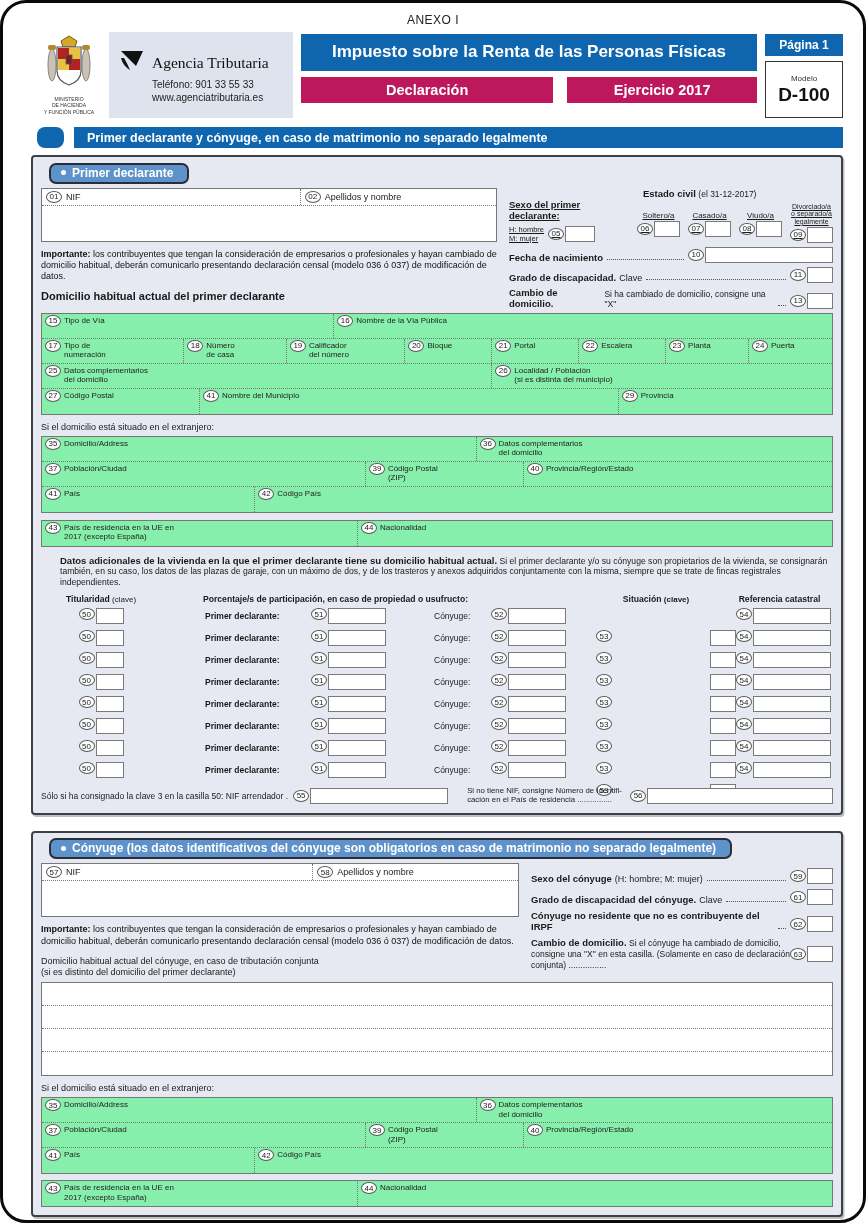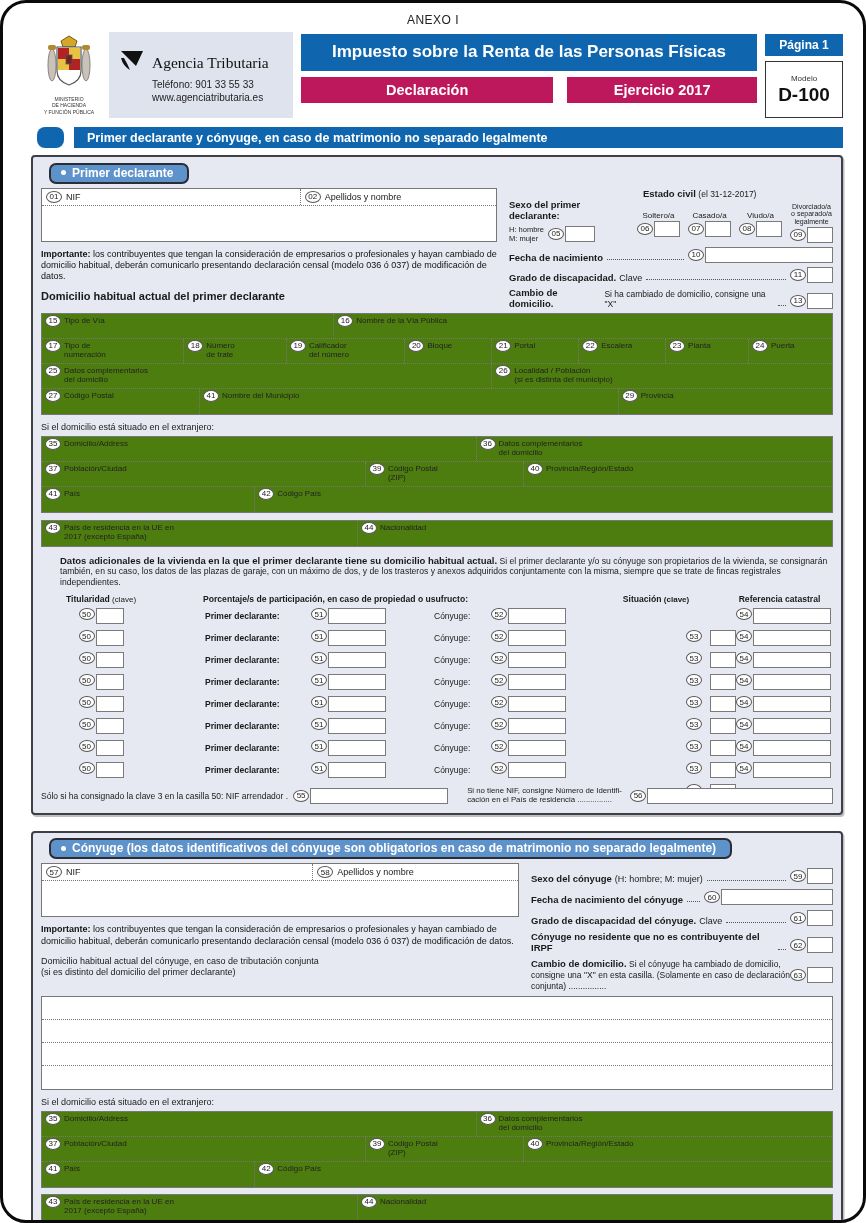--- a/index.html
+++ b/index.html
@@ -53,48 +53,48 @@
   .nifbox .lbls { display:flex; border-bottom:1px dotted #777; }
   .nifbox .lcell { display:flex; gap:4px; align-items:center; padding:2px 4px; font-size:9px; }
   .nifbox .lcell.first { width:57%; border-right:1px dotted #777; }
   .nifbox .write { flex:1; display:flex; }
   .nifbox .write > div { height:100%; }
   .importante { font-size:9px; line-height:1.25; margin-top:7px; color:#111; }
   .dom-head { font-size:11px; font-weight:bold; margin-top:8px; }
   .decl-right { flex:1; font-size:9px; }
   .frow { display:flex; align-items:flex-end; margin-top:4px; }
   .estado-row { display:flex; gap:10px; align-items:flex-end; }
-  .ecol { display:flex; flex-direction:column; gap:1px; }
+  .ecol { display:flex; flex-direction:column; gap:1px;text-decoration:underline; }
   .ecol .elbl { font-size:8px; text-align:center; }
   .boxfield { display:flex; align-items:center; gap:1px; }
   .sexo-hint { font-size:7.5px; line-height:1.2; }
 
   
-  .addr { background:#4d7c0f; border:1px solid #777; margin-top:4px; }
+  .addr { background:#86efac; border:1px solid #777; margin-top:4px; }
   .arow { display:flex; border-bottom:1px dotted #777; min-height:25px; }
   .arow:last-child { border-bottom:none; }
   .acell { border-right:1px dotted #777; padding:1px 3px; display:flex; gap:3px; align-items:flex-start; }
   .acell:last-child { border-right:none; }
   .acell .al { font-size:8px; color:#222; line-height:1.15; padding-top:1px; }
   .extr-head { font-size:9px; margin-top:7px; }
 
   
   .viv-intro { font-size:8.6px; line-height:1.25; margin-top:8px;margin-left:19px; }
   .viv-head { display:flex; font-size:8.6px; font-weight:bold; margin-top:6px; }
   .vh1 { width:120px; text-align:center; } .vh1 .nb { font-weight:normal; }
   .vh2 { width:425px; padding-left:42px; }
   .vh3 { width:140px; text-align:center; }
   .vh4 { flex:1; text-align:center; }
   .vrow { display:flex; align-items:center; margin-top:3px; height:19px; }
   .z1 { width:120px; display:flex; justify-content:center; gap:1px; }
   .zlbl1 { width:150px; padding-left:44px; font-size:8.5px;font-weight:bold; }
   .z2 { width:95px; display:flex; gap:1px; }
   .zlbl2 { width:85px; padding-left:28px; font-size:8.5px; }
   .z3 { width:95px; display:flex; gap:1px; }
-  .z4 { width:140px; display:flex; justify-content:flex-end; gap:8px; margin-left:10px;margin-top:44px; }
+  .z4 { width:140px; display:flex; justify-content:space-between; gap:14px; margin-left:10px;margin-top:44px; }
   .z5 { flex:1; display:flex; gap:1px; padding-right:2px; }
   .viv-foot { display:flex; align-items:center; gap:5px; margin-top:7px; }
   .vf-mid { font-size:7.8px; line-height:1.15; width:158px; margin-left:14px; }
 
   
   .cr-row { display:flex; align-items:flex-end; margin-top:5px; font-size:9px; }
   .cr-2l { line-height:1.2; }
 
   .bigbox { background:#fff; border:1px solid #777; margin-top:4px; }
   .bigbox .bline { height:23px; border-bottom:1px dotted #777; }
@@ -285,21 +285,21 @@
             <span class="al">Nombre de la Vía Pública</span>
           </div>
       </div>
       <div class="arow">
         <div class="acell" style="width:18%;">
             <span class="circ">17</span>
             <span class="al"><span>Tipo de</span><br><span>numeración</span></span>
           </div>
         <div class="acell" style="width:13%;">
             <span class="circ">18</span>
-            <span class="al"><span>Número</span><br><span>de trate</span></span>
+            <span class="al"><span>Número</span><br><span>de casa</span></span>
           </div>
         <div class="acell" style="width:15%;">
             <span class="circ">19</span>
             <span class="al"><span>Calificador</span><br><span>del número</span></span>
           </div>
         <div class="acell" style="width:11%;">
             <span class="circ">20</span>
             <span class="al">Bloque</span>
           </div>
         <div class="acell" style="width:11%;">
@@ -646,28 +646,20 @@
         <div class="cr-row">
             <span class="b t95">Sexo del cónyuge</span>
             <span class="t9" style="margin-left:3px;">(H: hombre; M: mujer)</span>
             <span class="leader"></span>
             <span class="boxfield">
               <span class="circ">59</span>
               <span class="inp" style="width:26px;"></span>
             </span>
           </div>
         <div class="cr-row">
-            <span class="b t95">Fecha de nacimiento del cónyuge</span>
-            <span class="leader" style="max-width:60px;"></span>
-            <span class="boxfield">
-              <span class="circ">60</span>
-              <span class="inp" style="width:112px;"></span>
-            </span>
-          </div>
-        <div class="cr-row">
             <span class="b t95">Grado de discapacidad del cónyuge.</span>
             <span class="t9" style="margin-left:3px;">Clave</span>
             <span class="leader"></span>
             <span class="boxfield">
               <span class="circ">61</span>
               <span class="inp" style="width:26px;"></span>
             </span>
           </div>
         <div class="cr-row">
             <span class="b t95">Cónyuge no residente que no es contribuyente del IRPF</span>

